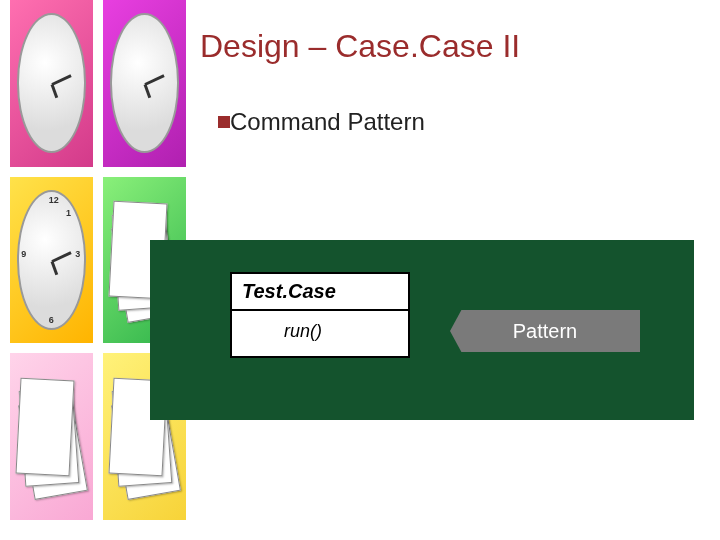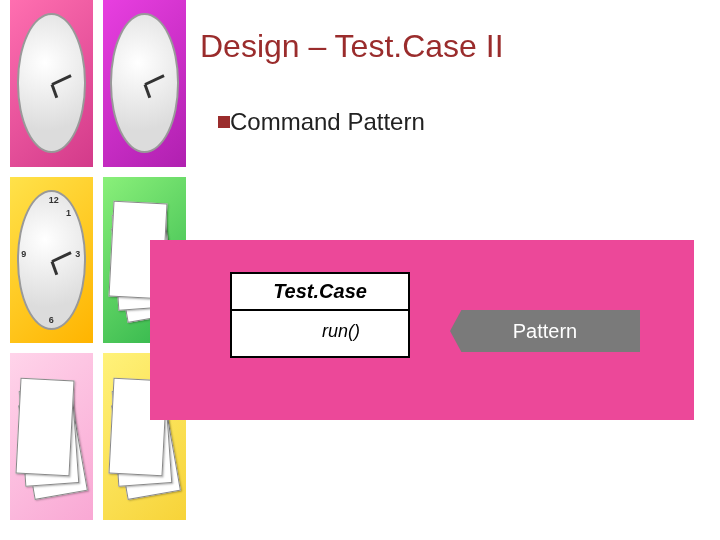--- a/index.html
+++ b/index.html
@@ -81,22 +81,21 @@
   }
   .bullet-square {
     width:12px; height:12px; background:#9a2c2c;
   }
   .bullet-text {
     font-size:24px; color:#222;
   }
   .diagram-area {
     position:absolute;
     left:150px; top:240px; right:26px; height:180px;
-    background:#ec4899;
-    text-align:center;
+    background:#14532d;
   }
   .uml-box {
     position:absolute;
     left:80px; top:32px;
     width:180px;
     border:2px solid #000;
     background:#fff;
     font-family: Arial, sans-serif;
   }
   .uml-name {
@@ -160,21 +159,21 @@
     </div>
     <div class="tile yel2">
       <div class="papers">
         <div class="paper" style="left:14%; top:20%; transform:rotate(-10deg)"></div>
         <div class="paper" style="left:8%;  top:12%; transform:rotate(-4deg)"></div>
         <div class="paper" style="left:2%;  top:4%;  transform:rotate(3deg)"></div>
       </div>
     </div>
   </div>
 
-  <div class="title">Design – Test.Case II</div>
+  <div class="title">Design – Case.Case II</div>
 
   <div class="bullet-row">
     <div class="bullet-square"></div>
     <div class="bullet-text">Command Pattern</div>
   </div>
 
   <div class="diagram-area">
     <div class="uml-box">
       <div class="uml-name">Test.Case</div>
       <div class="uml-op">run()</div>

